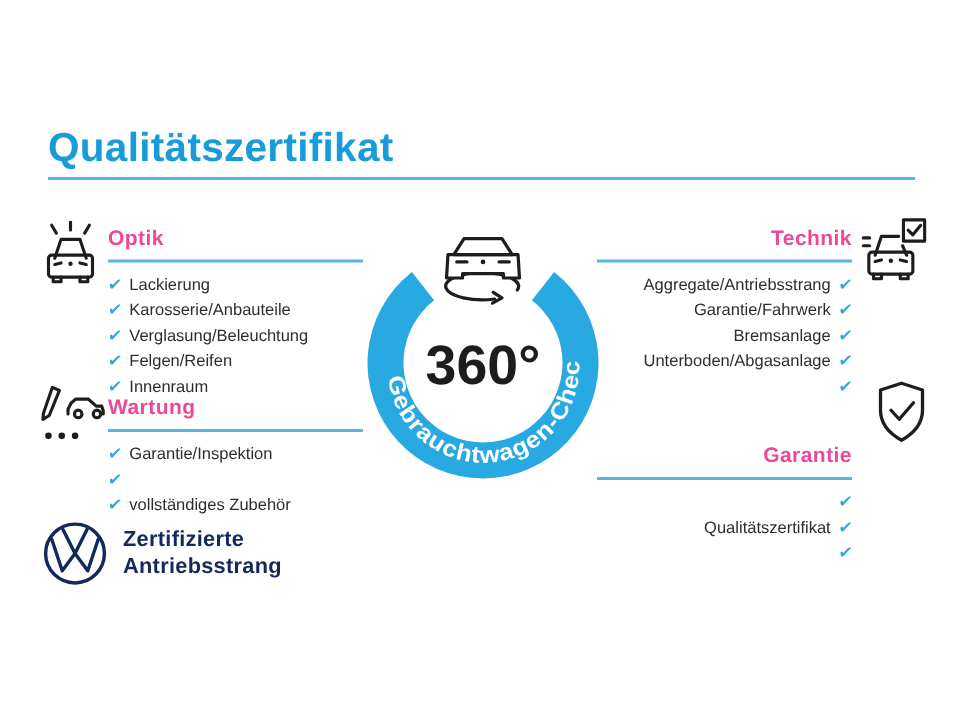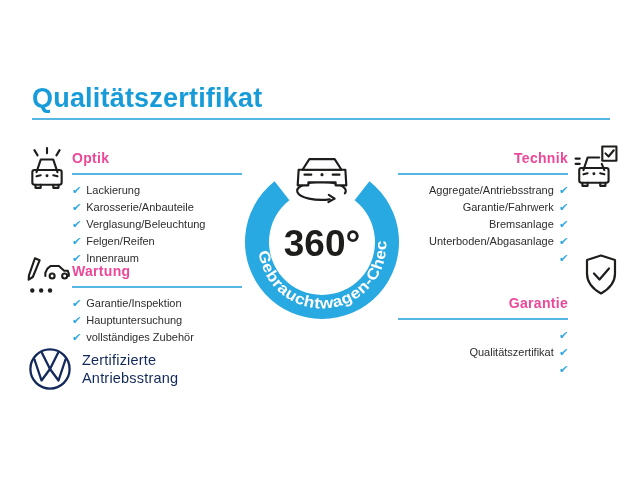--- a/index.html
+++ b/index.html
@@ -30,21 +30,21 @@
   .icon{position:absolute;}
   .icon svg{display:block;}
   .ico-optik{left:26px;top:147px;}
   .ico-wartung{left:25px;top:256px;}
   .ico-technik{left:574px;top:145px;}
   .ico-garantie{left:583px;top:253px;}
   .badge{position:absolute;left:242px;top:160px;width:160px;height:164px;}
   .badge-car{position:absolute;left:286px;top:152px;width:72px;height:55px;}
   .footer-logo{position:absolute;left:28px;top:347px;}
   .footer-text{
-    position:absolute;left:82px;top:351px;font-size:14.5px;font-weight:normal;
+    position:absolute;left:82px;top:351px;font-size:14.5px;font-weight:bold;
     color:#13295c;line-height:18px;letter-spacing:0.2px;
   }
 </style>
 </head>
 <body>
 
 <div class="stage">
 
   <div class="page-title">Qualitätszertifikat</div>
   <div class="title-rule"></div>
@@ -106,21 +106,20 @@
   <div class="section sec-wartung">
     <div class="sec-header">Wartung</div>
     <div class="sec-rule"></div>
     <ul class="sec-items">
       <li>
           <span class="check">✔</span>
           <span>Garantie/Inspektion</span>
         </li>
       <li>
           <span class="check">✔</span>
-          <span>Hauptuntersuchung</span>
         </li>
       <li>
           <span class="check">✔</span>
           <span>vollständiges Zubehör</span>
         </li>
     </ul>
   </div>
 
   <div class="icon ico-technik">
     <svg width="44" height="44" viewBox="0 0 42 42" fill="none" stroke="#1d1d1b" stroke-width="2" stroke-linecap="round" stroke-linejoin="round">

